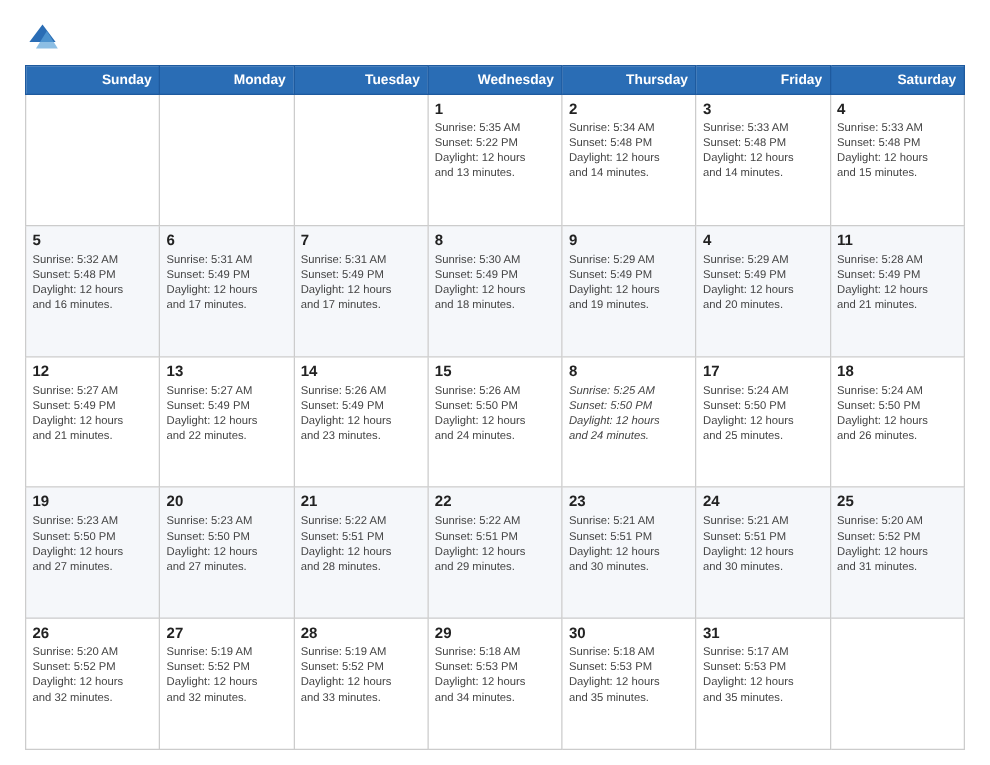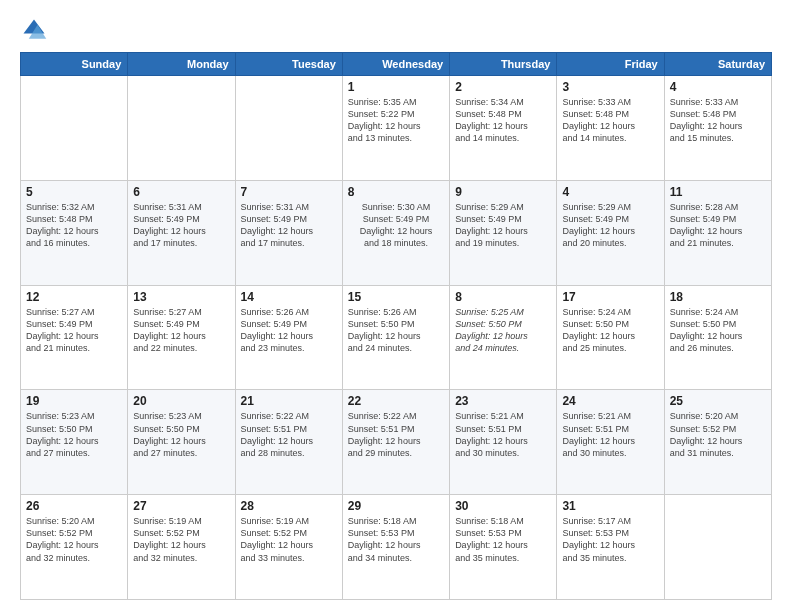--- a/index.html
+++ b/index.html
@@ -188,21 +188,21 @@
           </td>
           <td>
             <span class="day-number">7</span>
             <div class="day-info" style="white-space: pre-line;">Sunrise: 5:31 AM
 Sunset: 5:49 PM
 Daylight: 12 hours
 and 17 minutes.</div>
           </td>
           <td>
             <span class="day-number">8</span>
-            <div class="day-info" style="white-space: pre-line; text-align: center;">Sunrise: 5:30 AM
+            <div class="day-info" style="white-space: pre-line;">Sunrise: 5:30 AM
 Sunset: 5:49 PM
 Daylight: 12 hours
 and 18 minutes.</div>
           </td>
           <td>
             <span class="day-number">9</span>
             <div class="day-info" style="white-space: pre-line;">Sunrise: 5:29 AM
 Sunset: 5:49 PM
 Daylight: 12 hours
 and 19 minutes.</div>

